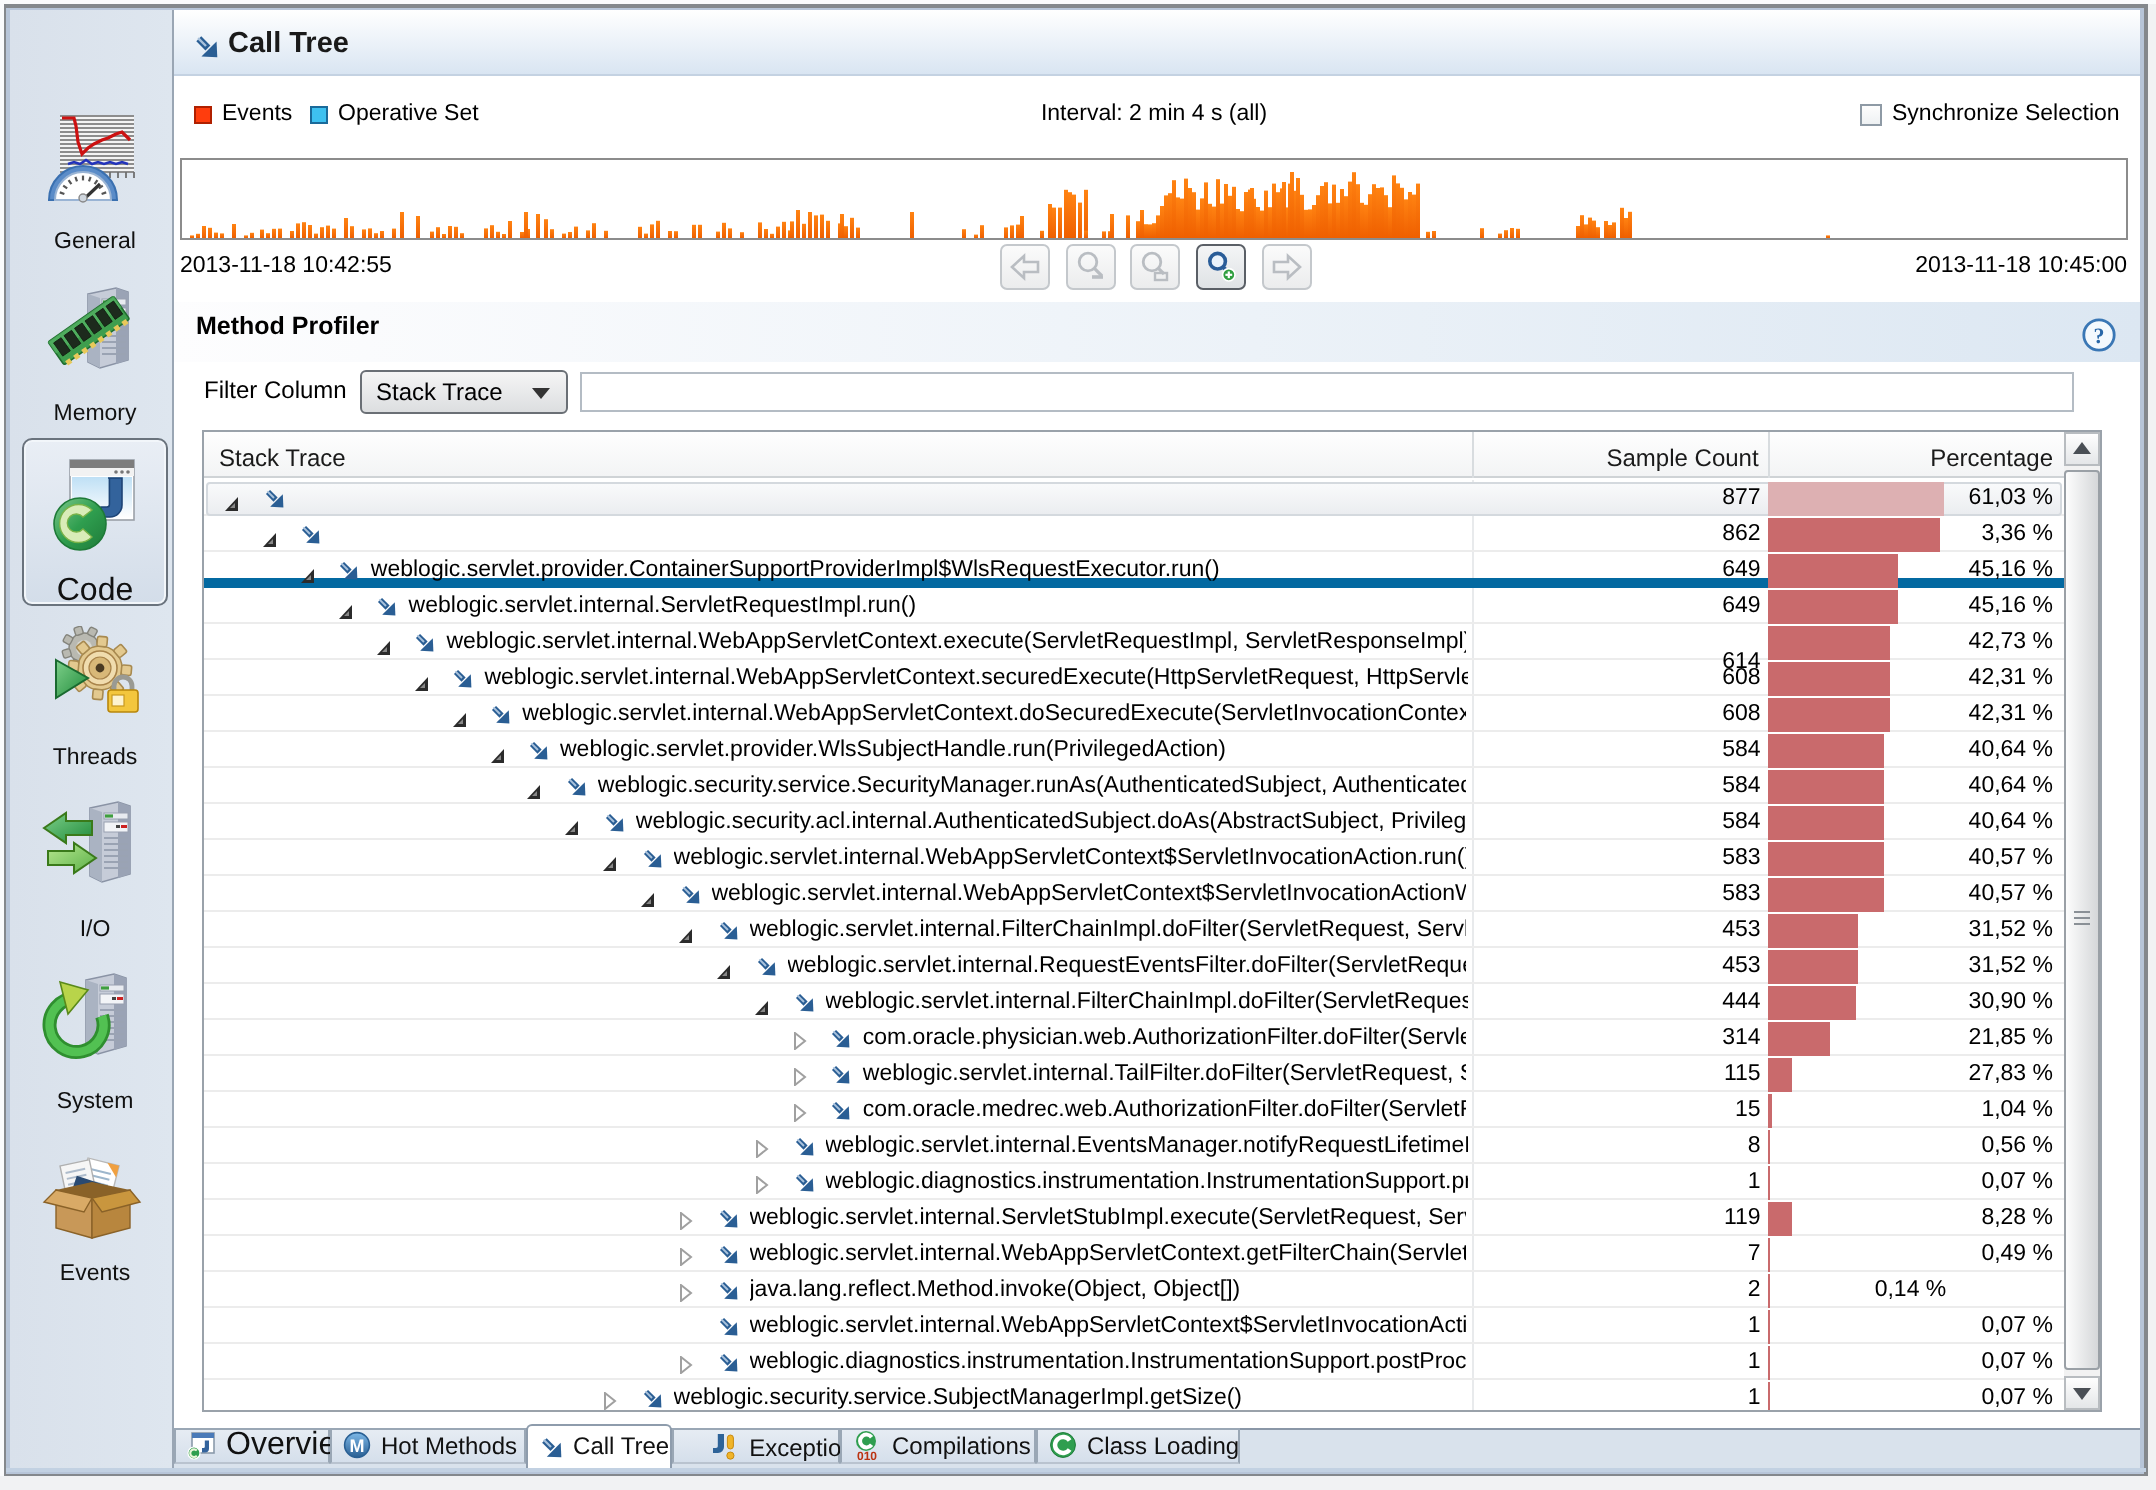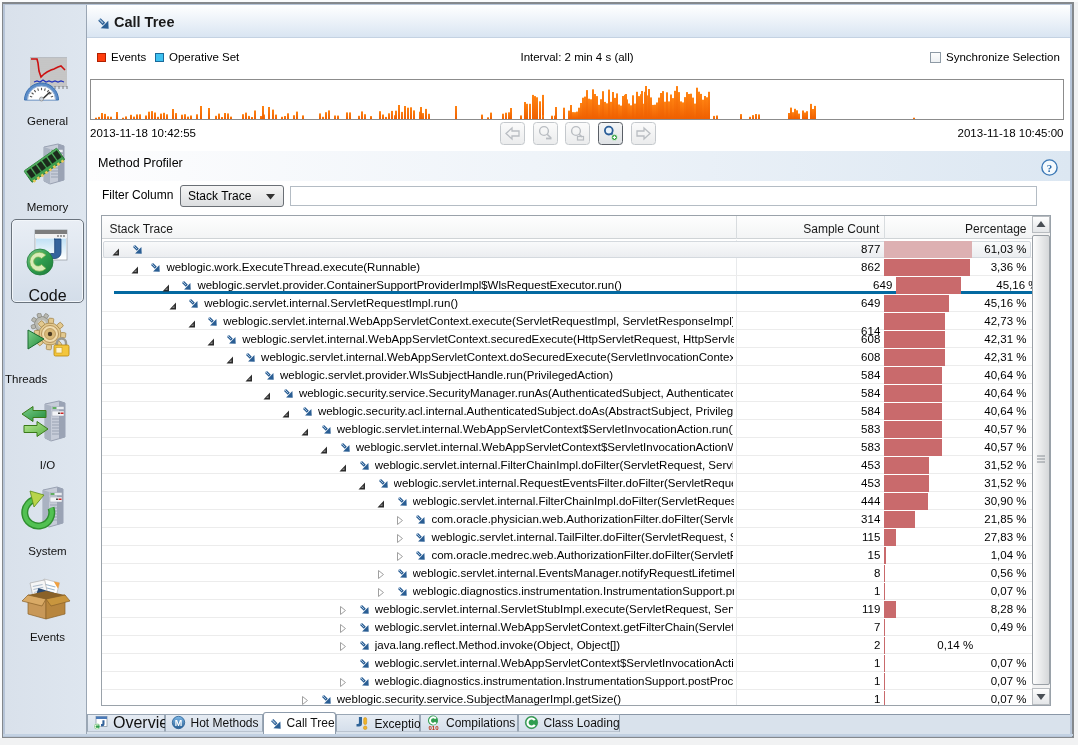--- a/index.html
+++ b/index.html
@@ -150,21 +150,21 @@
           <circle cx="30" cy="21" r="5.5" fill="#d8b878" stroke="#a8834a" stroke-width="0.6"></circle>
           <circle cx="30" cy="21" r="2.2" fill="#4a3a22"></circle>
           <polygon points="8,17 24,26 8,36" fill="url(#pgreen)" stroke="#1a6a30" stroke-width="1"></polygon>
           <g transform="translate(33,25)">
             <path d="M4 8 v-3 a4.5 4.5 0 0 1 9 0 v3" fill="none" stroke="#9a9a93" stroke-width="2.4"></path>
             <rect x="1" y="7" width="15" height="11" rx="1.5" fill="#f3c63d" stroke="#b8860b" stroke-width="0.8"></rect>
             <rect x="3" y="9.5" width="6" height="5.5" fill="#fdf3cf" stroke="#c89a20" stroke-width="0.6"></rect>
           </g>
         </g>
       </svg></div>
-<div style="left:0;top:368px;width:85px;font-size:11.5px;color:#111">Threads</div>
+<div style="left:0;top:368px;width:85px;text-align:center;font-size:11.5px;color:#111">Threads</div>
 <div style="left:15px;top:394px;width:52px;height:52px"><svg width="52" height="52" viewBox="0 0 52 52">
         <g transform="translate(25,2)">
 <path d="M0 3 L14 0 L20 2 L20 36 L6 40 L0 37 Z" fill="#c6ccd8" stroke="#8a93a5" stroke-width="0.8"></path>
 <path d="M0 3 L6 5 L6 40 L0 37 Z" fill="#aab3c2"></path>
 <path d="M14 0 L20 2 L20 36 L14 38 Z" fill="#9aa3b5"></path>
 <rect x="7" y="5.5" width="12" height="3" fill="#e8ebf0" stroke="#98a0b0" stroke-width="0.5"></rect>
 <rect x="7.5" y="6.2" width="4" height="1.6" fill="#3f9e3f"></rect>
 <rect x="7" y="10" width="12" height="5" fill="#f2f4f7" stroke="#98a0b0" stroke-width="0.5"></rect>
 <rect x="13" y="11.5" width="2" height="1.5" fill="#444"></rect>
           <rect x="15.5" y="11.5" width="3" height="1.5" fill="#cc2222"></rect>
@@ -520,21 +520,21 @@
       <line x1="12.4" y1="10.7" x2="12.4" y2="14.1" stroke="#fff" stroke-width="1.1"></line>
     </svg>
   </div>
 <div style="left:631.2px;top:122px;width:25px;height:23px;background:linear-gradient(#fbfbfb,#ebeced);border:1px solid #c4c8cc;border-radius:3.5px;box-sizing:border-box;display:flex;align-items:center;justify-content:center">
     <svg width="17" height="17" viewBox="0 0 17 17">
       <path d="M15 8.5 L9 3 L9 6 L2 6 L2 11 L9 11 L9 14 Z" fill="none" stroke="#b9bdc2" stroke-width="1.3"></path>
     </svg>
   </div>
 
 <div style="left:87px;top:151px;width:983px;height:30px;background:linear-gradient(90deg,#fdfdfe 0%,#ecf2f8 55%,#dce7f2 100%)"></div>
-<div style="left:98px;top:155.5px;font-size:12.5px;font-weight:normal;color:#000">Method Profiler</div>
+<div style="left:98px;top:155.5px;font-size:12.5px;font-weight:bold;color:#000">Method Profiler</div>
 <svg style="position:absolute;left:1041px;top:159px" width="17" height="17" viewBox="0 0 17 17">
     <circle cx="8.5" cy="8.5" r="7.6" fill="#f4f9fd" stroke="#3a77b5" stroke-width="1.4"></circle>
     <text x="8.5" y="12.5" font-size="11" font-weight="bold" fill="#2a68a8" text-anchor="middle" font-family="Liberation Serif">?</text>
   </svg>
 
 <div style="left:102px;top:187.5px;font-size:12px">Filter Column</div>
 <div style="left:180px;top:184.5px;width:104px;height:22px;background:linear-gradient(#f5f5f5,#dcdee0);border:1px solid #6a6f75;border-radius:3px;box-sizing:border-box">
   <div style="left:7px;top:3px;font-size:12px">Stack Trace</div>
   <svg width="9" height="6" viewBox="0 0 9 6" style="position:absolute;right:8px;top:8px">
       <polygon points="0,0 9,0 4.5,5.5" fill="#333"></polygon>
@@ -580,26 +580,25 @@
           <polygon points="5.5,3.5 5.5,6 3,6" fill="#888"></polygon>
         </svg>
       </div>
       <div style="left:48.4px;top:0;width:10px;height:18px">
         <svg width="10" height="10" viewBox="0 0 10 10" style="position:absolute;top:4px">
           <line x1="2" y1="2" x2="5.8" y2="5.8" stroke="#2a5e94" stroke-width="2.9"></line>
           <line x1="1.7" y1="1.7" x2="5" y2="5" stroke="#a9c2dc" stroke-width="1"></line>
           <polygon points="9.7,9.7 9.4,3.1 3.1,9.4" fill="#2a5e94"></polygon>
         </svg>
       </div>
-      <div class="rt" style="left:64.4px;top:0;width:567.1px;overflow:hidden;white-space:nowrap">weblogic.work.ExecuteThread.execute(Runnable)</div>
       <div class="rt" style="left:633.5px;width:144.8px;top:0;text-align:right">862</div>
       <div style="left:782.0px;top:0.5px;width:86.2px;height:17px;background:#c96a6c"></div>
       <div class="rt pc" style="left:782.0px;width:142.5px;top:0;text-align:right">3,36 %</div>
     </div>
-<div style="left:12px;top:276.0px;width:100%;height:18.0px;border-bottom:3px solid #0369a1;box-sizing:border-box">
+<div style="left:0;top:276.0px;width:100%;height:18.0px;border-bottom:5px solid #0369a1;box-sizing:border-box">
       <div style="left:47.9px;top:0;width:9px;height:18px">
         <svg width="8" height="8" viewBox="0 0 8 8" style="position:absolute;top:7.5px">
           <polygon points="7,0.5 7,7.5 0.5,7.5" fill="#2b2b2b"></polygon>
           <polygon points="5.5,3.5 5.5,6 3,6" fill="#888"></polygon>
         </svg>
       </div>
       <div style="left:67.4px;top:0;width:10px;height:18px">
         <svg width="10" height="10" viewBox="0 0 10 10" style="position:absolute;top:4px">
           <line x1="2" y1="2" x2="5.8" y2="5.8" stroke="#2a5e94" stroke-width="2.9"></line>
           <line x1="1.7" y1="1.7" x2="5" y2="5" stroke="#a9c2dc" stroke-width="1"></line>

